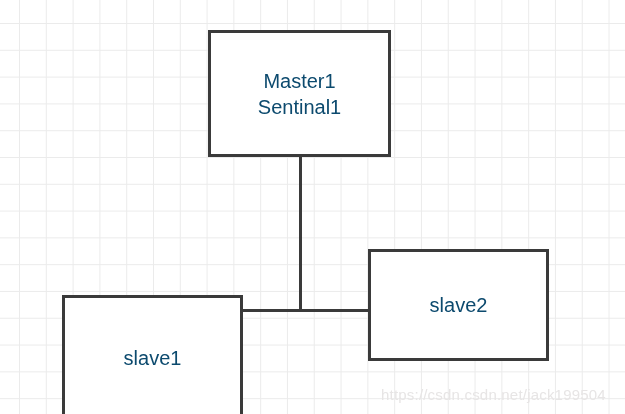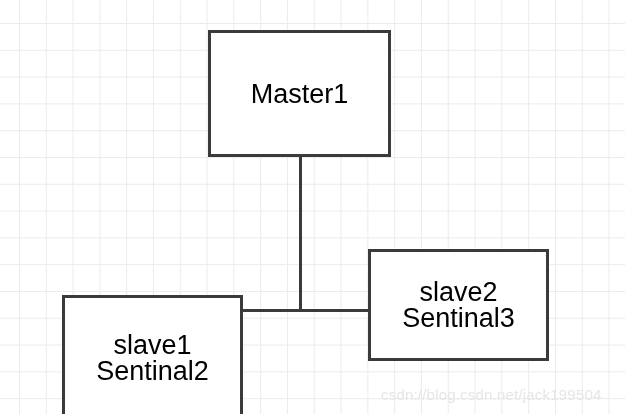--- a/index.html
+++ b/index.html
@@ -40,22 +40,22 @@
     position: absolute;
     box-sizing: border-box;
     background: #ffffff;
     border: 3px solid #3a3a3a;
     display: flex;
     align-items: center;
     justify-content: center;
   }
   .node-label {
     text-align: center;
-    color: #000000;
-    font-size: 27px;
+    color: #0c4a6e;
+    font-size: 20px;
     line-height: 26px;
     white-space: nowrap;
   }
   .node.master {
     left: 208px;
     top: 30px;
     width: 183px;
     height: 127px;
   }
   .node.slave1 {
@@ -87,32 +87,31 @@
 
 <div class="canvas">
 
   <div class="connector v"></div>
 
   <div class="connector h"></div>
 
   <div class="node master">
     <div class="node-label">
       <div>Master1</div>
+      <div>Sentinal1</div>
     </div>
   </div>
 
   <div class="node slave1">
     <div class="node-label">
       <div>slave1</div>
-      <div>Sentinal2</div>
     </div>
   </div>
 
   <div class="node slave2">
     <div class="node-label">
       <div>slave2</div>
-      <div>Sentinal3</div>
     </div>
   </div>
 
-  <div class="watermark">csdn://blog.csdn.net/jack199504</div>
+  <div class="watermark">https://csdn.csdn.net/jack199504</div>
 
 </div>
 
 </body></html>

